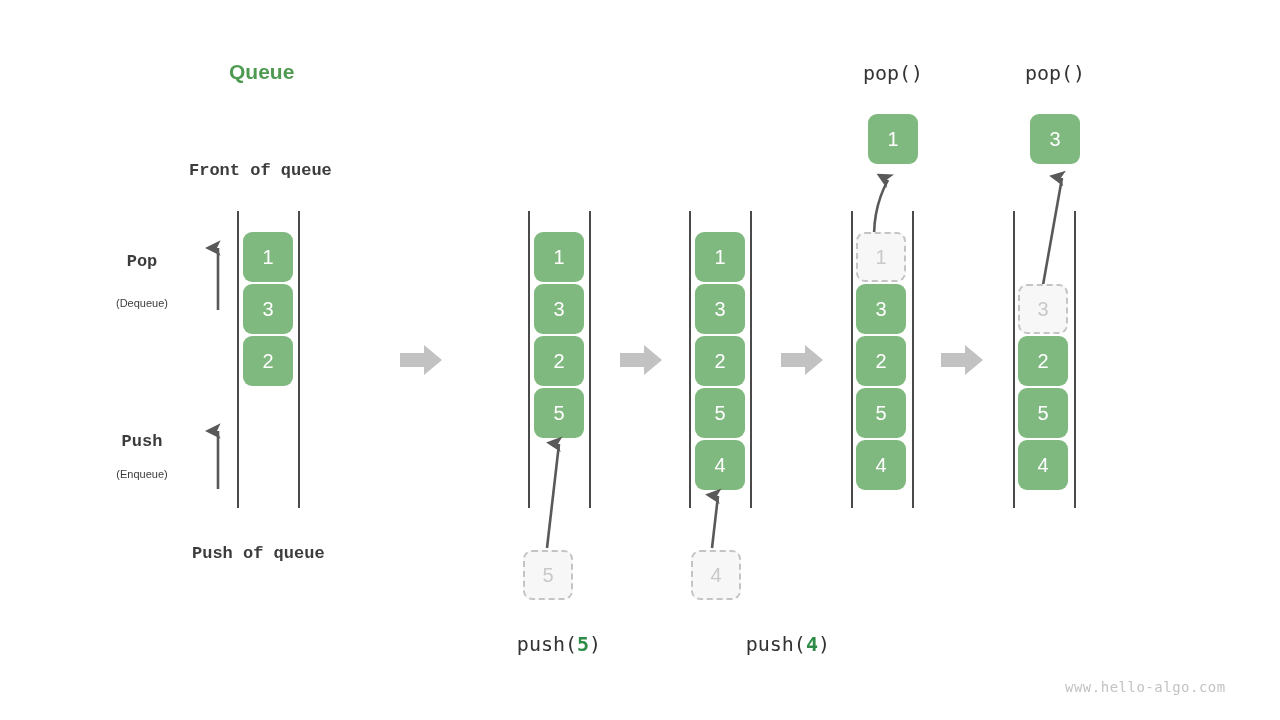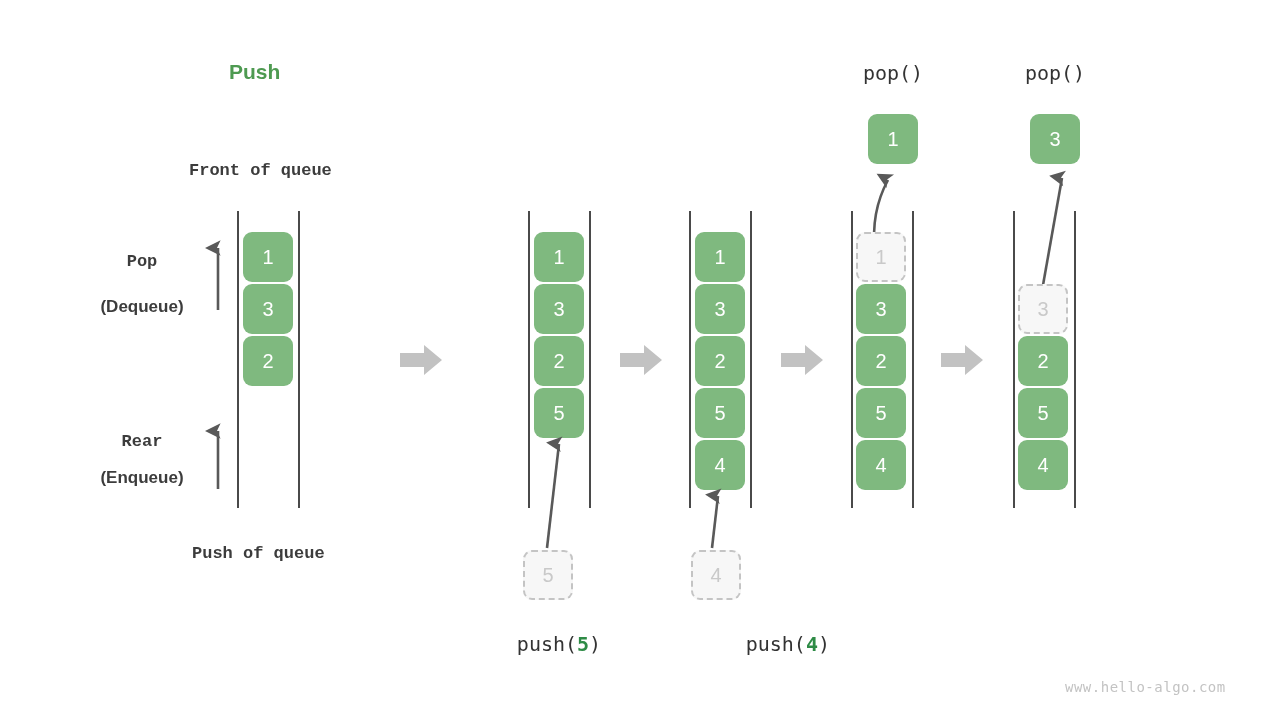--- a/index.html
+++ b/index.html
@@ -33,22 +33,22 @@
     font-family: Liberation Mono, monospace;
     font-weight: bold;
     font-size: 17px;
     color: #3c3c3c;
     white-space: nowrap;
     text-align: center;
   }
   .label-plain {
     position: absolute;
     font-family: "Liberation Sans", sans-serif;
-    font-weight: bold;
-    font-size: 17px;
+    font-weight: normal;
+    font-size: 11px;
     color: #3c3c3c;
     white-space: nowrap;
     text-align: center;
   }
   .mono-caption {
     position: absolute;
     font-family: "DejaVu Sans Mono", monospace;
     font-size: 20px;
     color: #333333;
     white-space: nowrap;
@@ -106,30 +106,30 @@
   .thin-arrow {
     position: absolute;
     overflow: visible;
   }
 </style>
 </head>
 <body>
 
 <div id="stage">
 
-  <div class="title-queue" style="left:229px; top:60px;">Push</div>
+  <div class="title-queue" style="left:229px; top:60px;">Queue</div>
 
   <div class="label-bold" style="left:189px; top:161px;">Front of queue</div>
 
   <div class="label-bold" style="left:192px; top:544px;">Push of queue</div>
 
   <div class="label-bold" style="left:113px; top:252px; width:58px;">Pop</div>
   <div class="label-plain" style="left:82px; top:297px; width:120px;">(Dequeue)</div>
 
-  <div class="label-bold" style="left:110px; top:432px; width:64px;">Rear</div>
+  <div class="label-bold" style="left:110px; top:432px; width:64px;">Push</div>
   <div class="label-plain" style="left:80px; top:468px; width:124px;">(Enqueue)</div>
 
   <svg class="thin-arrow" style="left:206px; top:240px;" width="26" height="72">
     <defs>
       <marker id="ah-up" markerWidth="7" markerHeight="7" refX="3.2" refY="5.4" orient="auto" markerUnits="strokeWidth">
         <path d="M3.2,0.4 L6.2,6.4 L3.2,5.0 L0.2,6.4 Z" fill="#595959"></path>
       </marker>
     </defs>
     <line x1="12" y1="70" x2="12" y2="8" stroke="#595959" stroke-width="2.6" marker-end="url(#ah-up)"></line>
   </svg>

